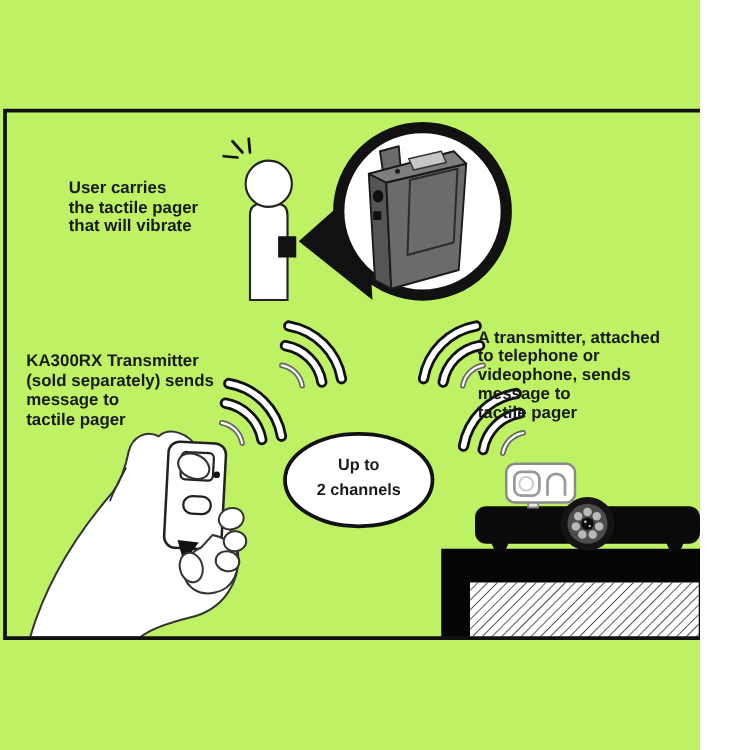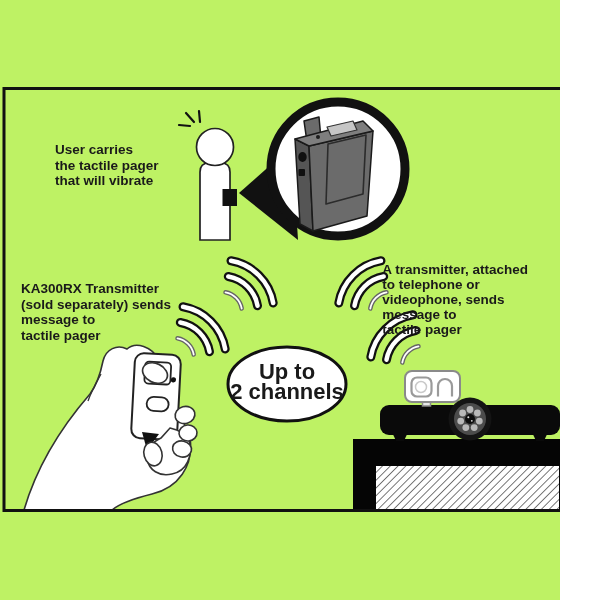--- a/index.html
+++ b/index.html
@@ -2,21 +2,21 @@
 <html><head>
 <meta charset="utf-8">
 <style>
   html,body{margin:0;padding:0;background:#fff;}
   #stage{position:relative;width:560px;height:600px;background:#bef264;overflow:hidden;
          font-family:"Liberation Sans",sans-serif;}
   #art{position:absolute;left:0;top:0;}
   .label{position:absolute;font-weight:bold;color:#1a1a1a;white-space:pre-line;
          font-size:13.5px;line-height:15.5px;letter-spacing:0;}
   .label.right{text-align:left;}
-  #channels-label{font-size:22px;line-height:19.5px;text-align:center;}
+  #channels-label{font-size:13px;line-height:19.5px;text-align:center;}
 </style>
 </head>
 <body>
 
 <div id="stage">
 
   <svg id="art" width="600" height="600" viewBox="0 0 600 600" xmlns="http://www.w3.org/2000/svg" xmlns:xlink="http://www.w3.org/1999/xlink">
     <defs>
       <pattern id="hatch" width="5.5" height="5.5" patternUnits="userSpaceOnUse" patternTransform="rotate(45)">
         <line x1="0" y1="0" x2="0" y2="5.5" stroke="#3f3f3f" stroke-width="1.4"></line>

